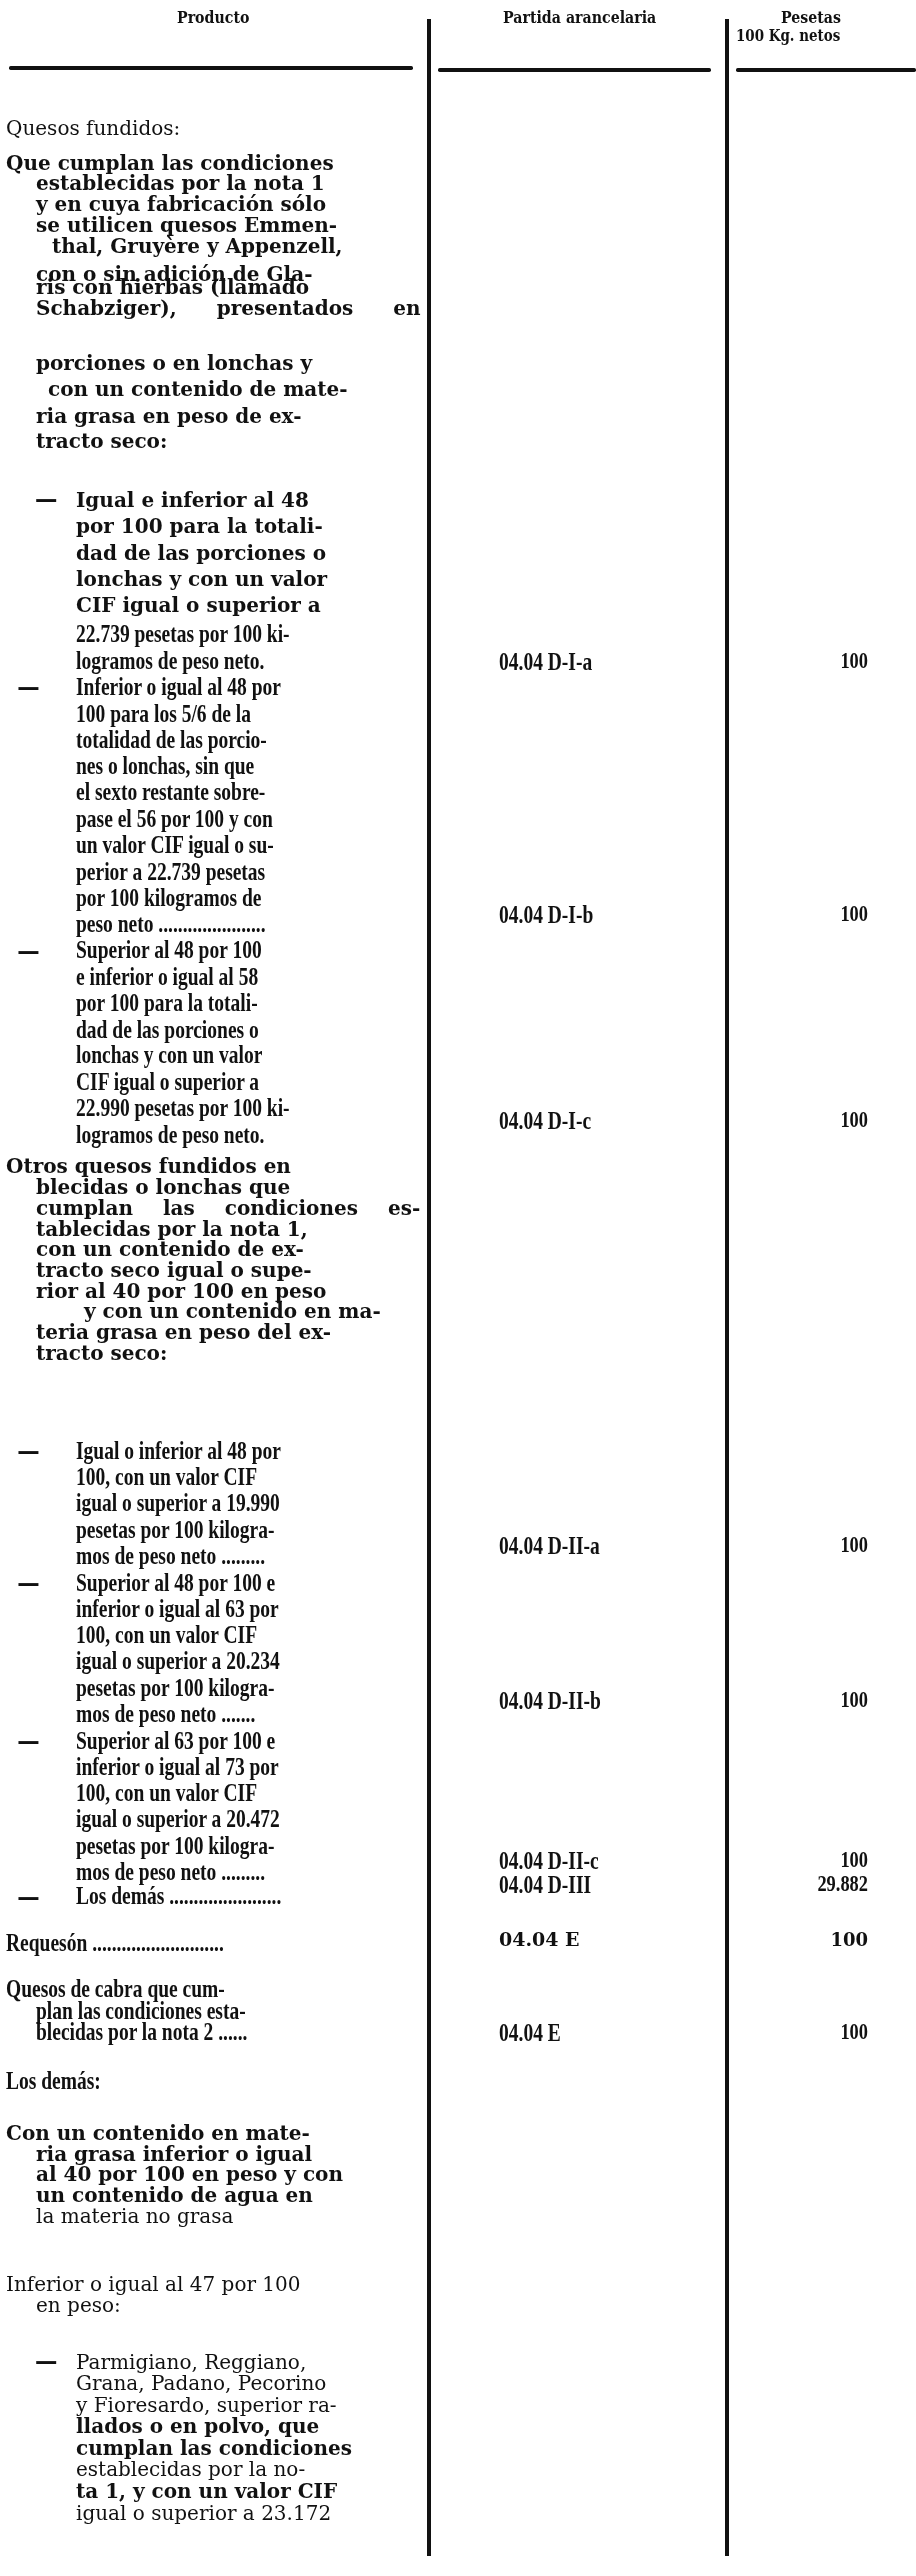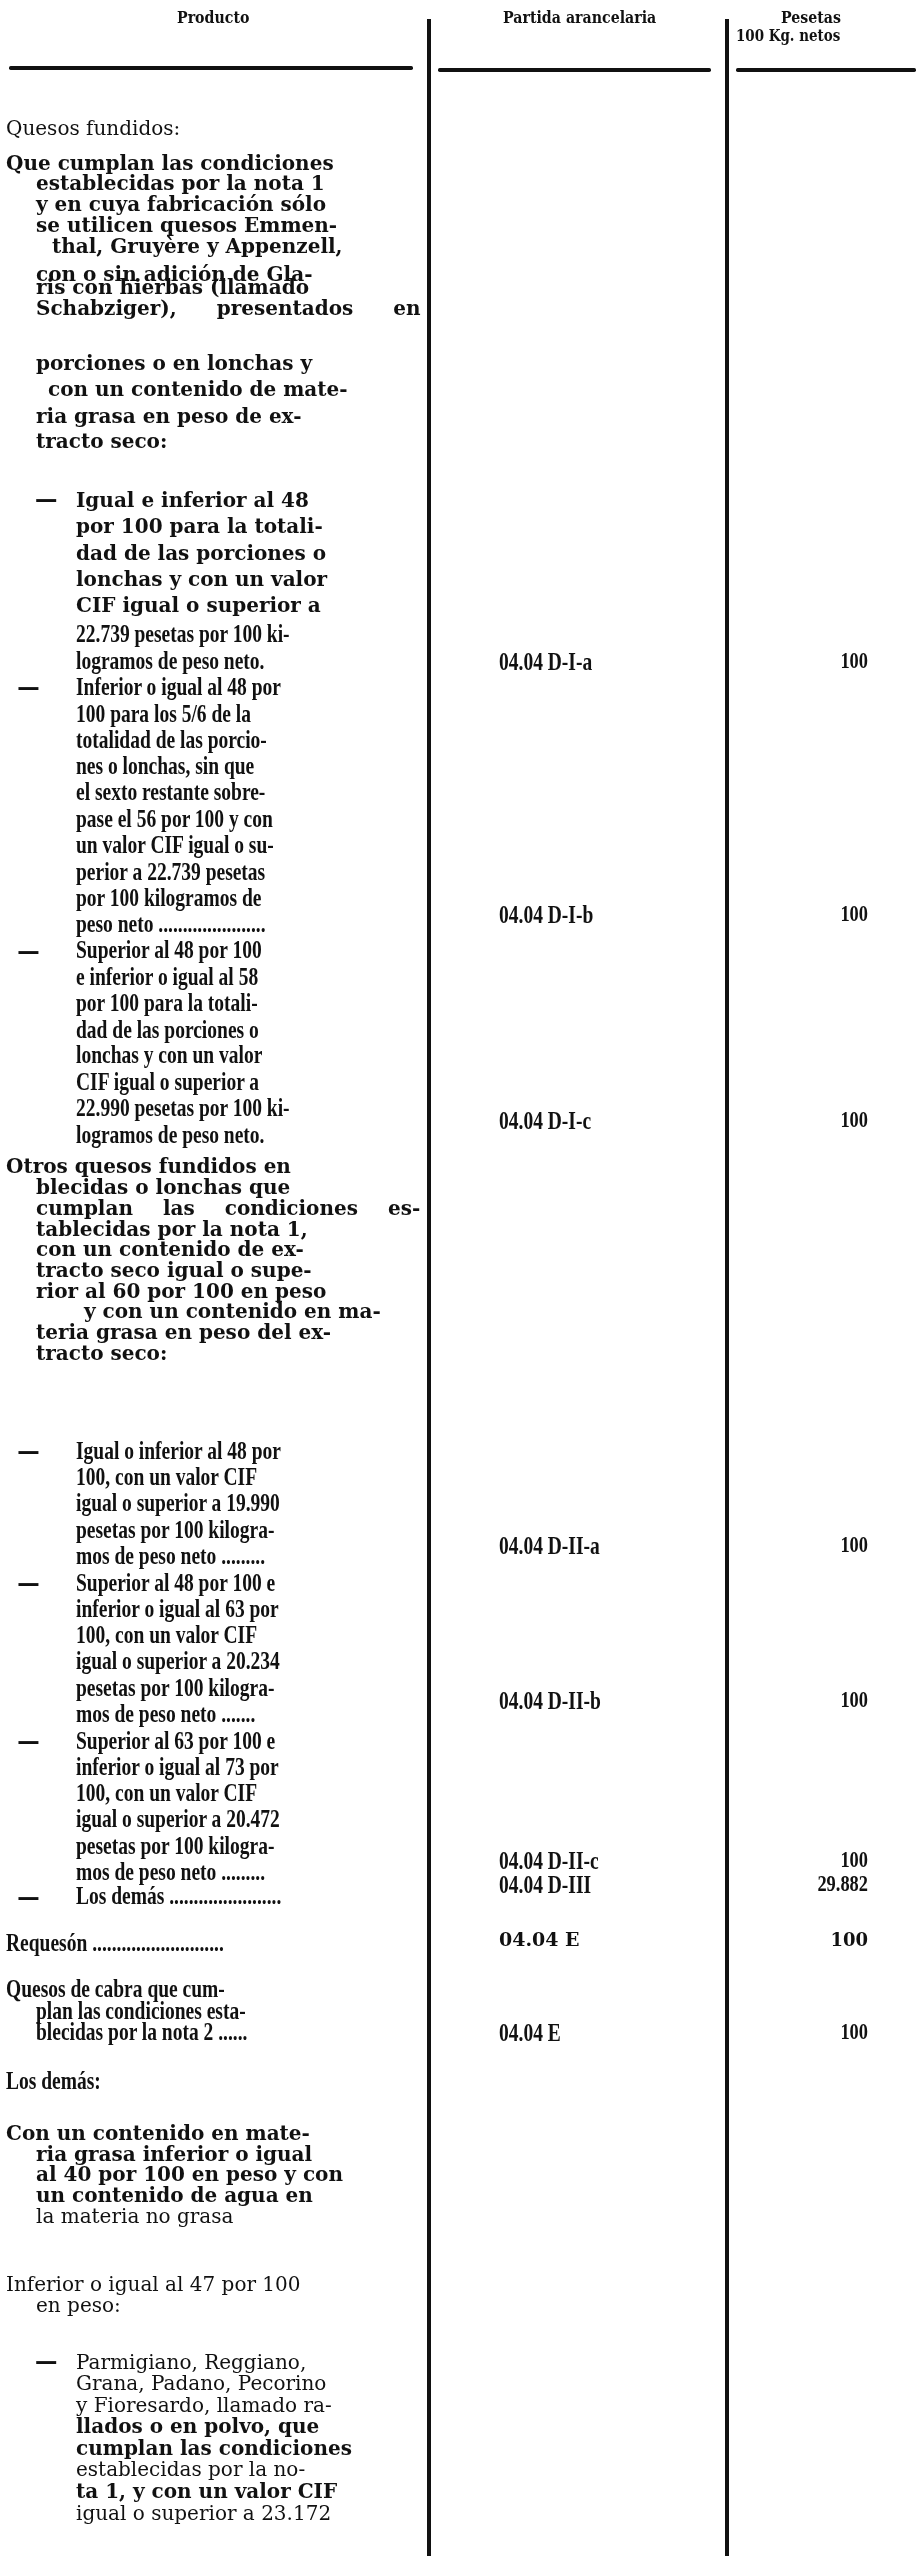--- a/index.html
+++ b/index.html
@@ -74,21 +74,21 @@
       <div class="ln cond" style="left: 76px; top: 1042px;">lonchas y con un valor</div>
       <div class="ln cond" style="left: 76px; top: 1069px;">CIF igual o superior a</div>
       <div class="ln cond" style="left: 76px; top: 1095px;">22.990 pesetas por 100 ki-</div>
       <div class="ln cond" style="left: 76px; top: 1122px;">logramos de peso neto.</div>
       <div class="ln wide" style="left: 6px; top: 1156px;">Otros quesos fundidos en</div>
       <div class="ln wide" style="left: 36px; top: 1177px;">blecidas o lonchas que</div>
       <div class="ln wide" style="left: 36px; top: 1198px; word-spacing: 23px;">cumplan las condiciones es-</div>
       <div class="ln wide" style="left: 36px; top: 1219px;">tablecidas por la nota 1,</div>
       <div class="ln wide" style="left: 36px; top: 1239px;">con un contenido de ex-</div>
       <div class="ln wide" style="left: 36px; top: 1260px;">tracto seco igual o supe-</div>
-      <div class="ln wide" style="left: 36px; top: 1281px;">rior al 60 por 100 en peso</div>
+      <div class="ln wide" style="left: 36px; top: 1281px;">rior al 40 por 100 en peso</div>
       <div class="ln wide" style="left: 36px; top: 1301px; margin-left: 48px;">y con un contenido en ma-</div>
       <div class="ln wide" style="left: 36px; top: 1322px;">teria grasa en peso del ex-</div>
       <div class="ln wide" style="left: 36px; top: 1343px;">tracto seco:</div>
       <div class="ln cond" style="left: 76px; top: 1438px;">Igual o inferior al 48 por</div>
       <div class="ln cond" style="left: 76px; top: 1464px;">100, con un valor CIF</div>
       <div class="ln cond" style="left: 76px; top: 1490px;">igual o superior a 19.990</div>
       <div class="ln cond" style="left: 76px; top: 1517px;">pesetas por 100 kilogra-</div>
       <div class="ln cond" style="left: 76px; top: 1543px;">mos de peso neto .........</div>
       <div class="ln cond" style="left: 76px; top: 1570px;">Superior al 48 por 100 e</div>
       <div class="ln cond" style="left: 76px; top: 1596px;">inferior o igual al 63 por</div>
@@ -110,21 +110,21 @@
       <div class="ln cond" style="left: 6px; top: 2068px;">Los demás:</div>
       <div class="ln wide" style="left: 6px; top: 2123px;">Con un contenido en mate-</div>
       <div class="ln wide" style="left: 36px; top: 2144px;">ria grasa inferior o igual</div>
       <div class="ln wide" style="left: 36px; top: 2164px;">al 40 por 100 en peso y con</div>
       <div class="ln wide" style="left: 36px; top: 2185px;">un contenido de agua en</div>
       <div class="ln wide plain" style="left: 36px; top: 2206px;">la materia no grasa</div>
       <div class="ln wide plain" style="left: 6px; top: 2274px;">Inferior o igual al 47 por 100</div>
       <div class="ln wide plain" style="left: 36px; top: 2295px;">en peso:</div>
       <div class="ln wide plain" style="left: 76px; top: 2352px;">Parmigiano, Reggiano,</div>
       <div class="ln wide plain" style="left: 76px; top: 2373px;">Grana, Padano, Pecorino</div>
-      <div class="ln wide plain" style="left: 76px; top: 2395px;">y Fioresardo, llamado ra-</div>
+      <div class="ln wide plain" style="left: 76px; top: 2395px;">y Fioresardo, superior ra-</div>
       <div class="ln wide" style="left: 76px; top: 2416px;">llados o en polvo, que</div>
       <div class="ln wide" style="left: 76px; top: 2438px;">cumplan las condiciones</div>
       <div class="ln wide plain" style="left: 76px; top: 2459px;">establecidas por la no-</div>
       <div class="ln wide" style="left: 76px; top: 2481px;">ta 1, y con un valor CIF</div>
       <div class="ln wide plain" style="left: 76px; top: 2503px;">igual o superior a 23.172</div>
       <div class="dash" style="left: 35px; top: 488px;">—</div>
       <div class="dash" style="left: 17.3px; top: 676px;">—</div>
       <div class="dash" style="left: 17.3px; top: 940px;">—</div>
       <div class="dash" style="left: 17.3px; top: 1440px;">—</div>
       <div class="dash" style="left: 17.3px; top: 1572px;">—</div>

